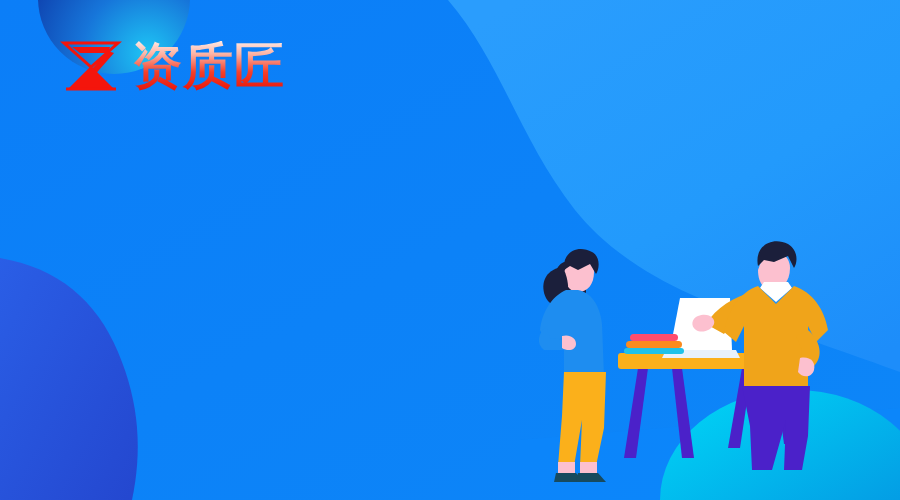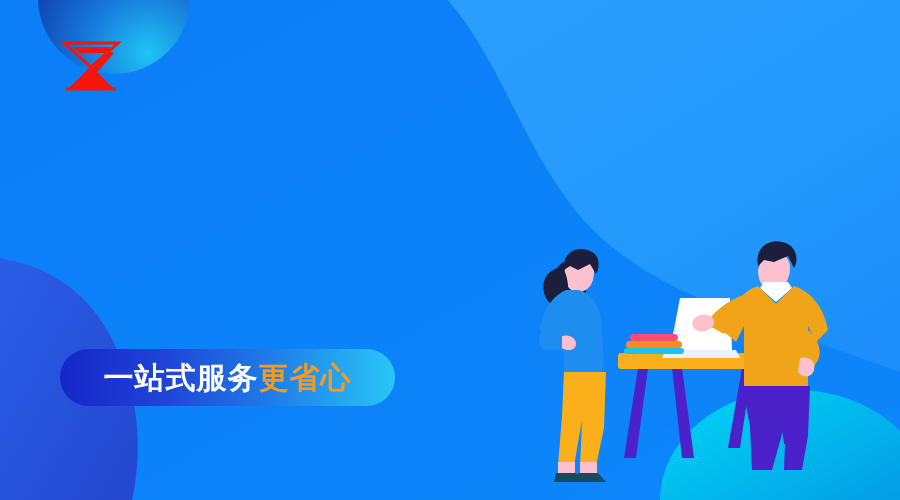--- a/index.html
+++ b/index.html
@@ -111,27 +111,24 @@
 
       <path d="M6,10 L60,10 L33,34 Z" fill="none" stroke="#f4150c" stroke-width="3"></path>
 
       <path d="M14,14 L52,14 L50,20 L22,20 Z" fill="#f4150c"></path>
       <path d="M50,18 L18,54 L26,54 L56,20 Z" fill="#f4150c"></path>
 
       <path d="M10,56 L56,56 L33,33 Z" fill="#f4150c"></path>
       <path d="M4,58 L62,58 L62,61 L4,61 Z" fill="#f4150c" opacity="0"></path>
       <path d="M8,56 L58,56" stroke="#f4150c" stroke-width="3" fill="none"></path>
     </svg>
+    <div class="logo-text">资质匠</div>
   </div>
 
 
-  <div class="pill">
-    <span class="pill-text pill-main">一站式服务</span>
-      <span class="pill-text pill-accent">更省心</span>
-  </div>
 
   <div class="illus">
     <svg viewBox="0 0 380 270">
       <defs>
         <linearGradient id="gDome" x1="0.15" y1="0" x2="0.85" y2="1">
           <stop offset="0" stop-color="#00d2f5"></stop>
           <stop offset="1" stop-color="#0585dd"></stop>
         </linearGradient>
       </defs>
 

